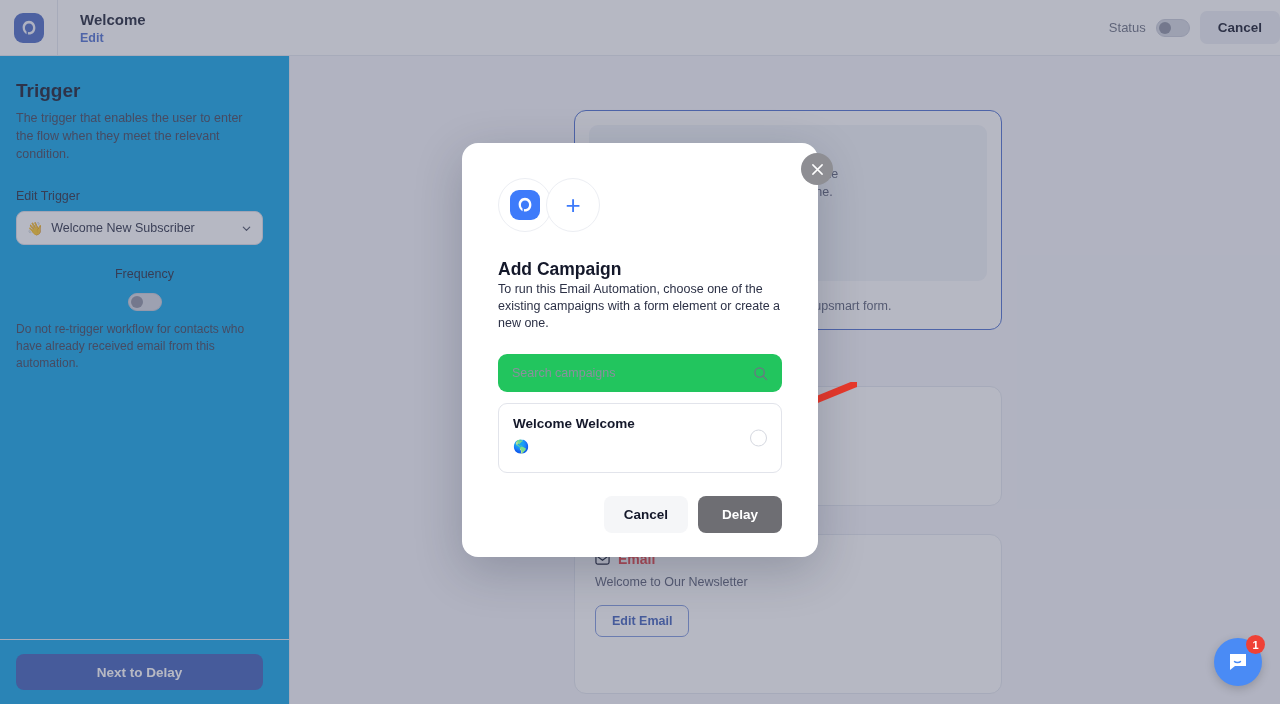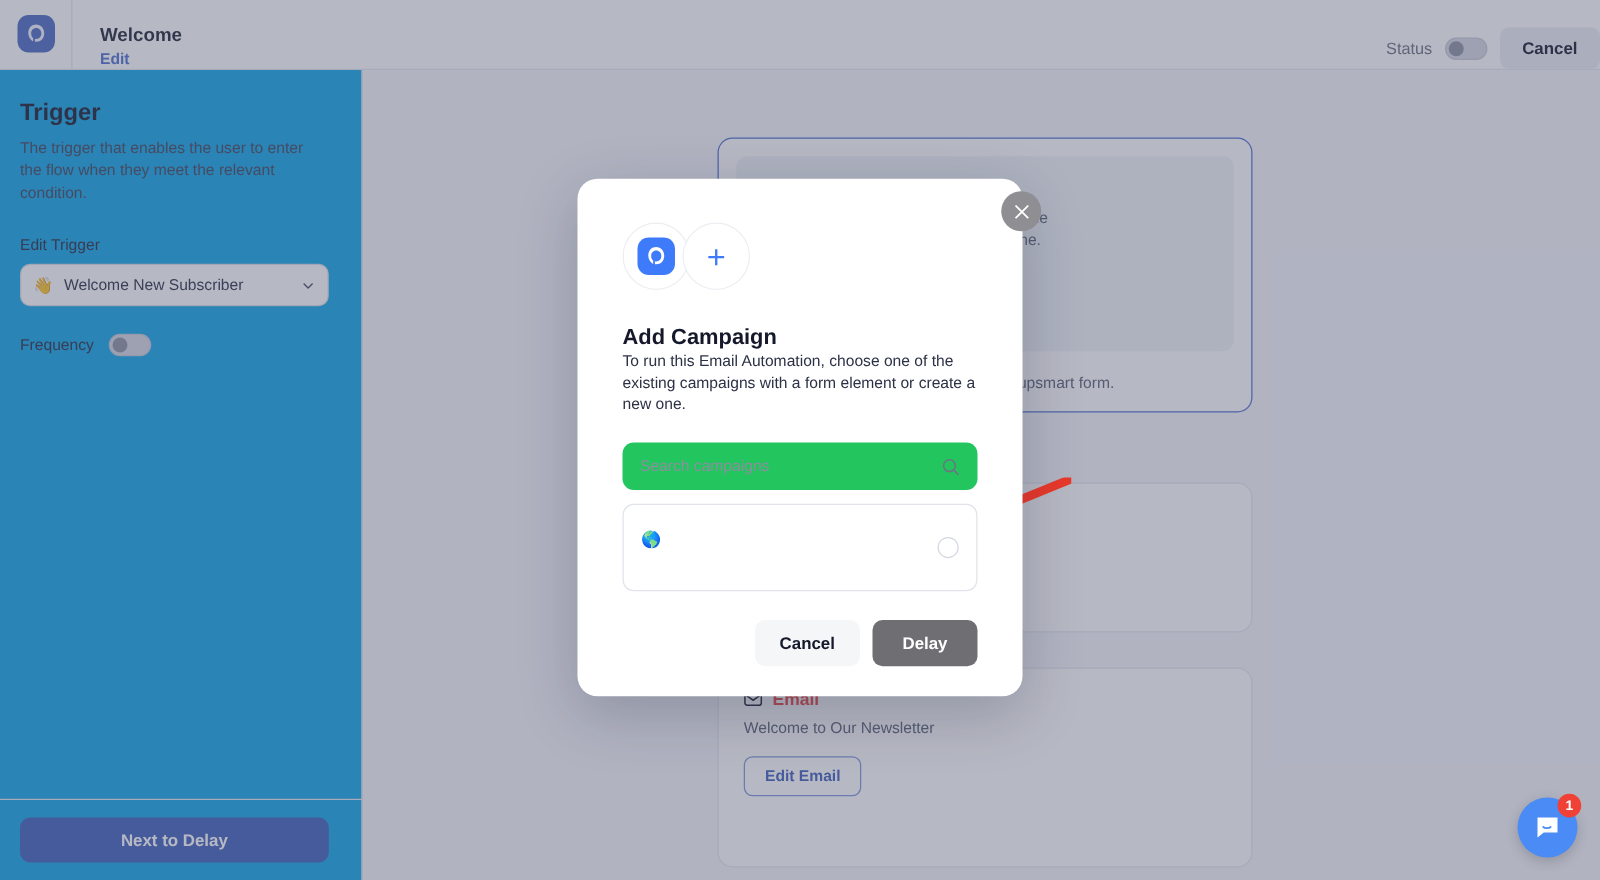--- a/index.html
+++ b/index.html
@@ -14,21 +14,21 @@
     width: 1280px; height: 704px;
     background: #ffffff;
   }
 
   
   .app-header {
     position: absolute; top: 0; left: 0;
     width: 1280px; height: 56px;
     background: #ffffff;
     border-bottom: 1px solid #e6e8ef;
-    display: flex; align-items: flex-end;
+    display: flex; align-items: center;
   }
   .brand-block {
     width: 58px; height: 56px;
     display: flex; align-items: center; justify-content: center;
     border-right: 1px solid #e6e8ef;
   }
   .brand-logo {
     width: 30px; height: 30px; border-radius: 9px;
     background: #4b6ac4;
     display: flex; align-items: center; justify-content: center;
@@ -87,21 +87,21 @@
     cursor: pointer;
   }
   .lp-select .emoji { font-size: 13px; margin-right: 8px; }
   .lp-select .sel-text {
     font-size: 12.5px; color: #2b3046; flex: 1;
   }
   .chevron {
     width: 11px; height: 11px; flex: none;
   }
   .freq-row {
-    display: flex; align-items: center; gap: 12px; margin-top: 22px;
+    display: flex; align-items: center; gap: 12px; margin-top: 22px; flex-direction: column;
   }
   .freq-label { font-size: 12.5px; color: #272c40; }
   .lp-note {
     font-size: 12px; color: #3f4459; line-height: 17px; margin-top: 10px;
     max-width: 235px;
   }
   .lp-footer {
     position: absolute; left: 0; bottom: 0;
     width: 290px; padding: 14px 16px;
     border-top: 1px solid #e6e8ef;
@@ -311,20 +311,21 @@
         <svg class="chevron" viewBox="0 0 12 12">
           <path d="M2.5 4.5L6 8l3.5-3.5" fill="none" stroke="#4a4f63" stroke-width="1.3" stroke-linecap="round" stroke-linejoin="round"></path>
         </svg>
       </div>
       <div class="freq-row">
         <span class="freq-label">Frequency</span>
         <div class="toggle">
           <div class="knob"></div>
         </div>
       </div>
+      <div class="lp-note">Do not re-trigger workflow for contacts who have already received email from this automation.</div>
     </div>
     <div class="lp-footer">
       <button class="next-btn">Next to Delay</button>
     </div>
   </div>
 
   <div class="canvas">
 
     <div class="flow-card card-trigger">
       <div class="empty-box">
@@ -384,20 +385,21 @@
 
       <div class="search-wrap">
         <input type="text" placeholder="Search campaigns" style="">
         <svg width="15" height="15" viewBox="0 0 16 16">
           <circle cx="7" cy="7" r="5" fill="none" stroke="#6e7384" stroke-width="1.3"></circle>
           <path d="M10.8 10.8L14.5 14.5" stroke="#6e7384" stroke-width="1.3" stroke-linecap="round"></path>
         </svg>
       </div>
 
       <div class="camp-item">
+        <div class="camp-name">Welcome Welcome</div>
         <span class="camp-icon">🌎</span>
         <div class="camp-radio"></div>
       </div>
     </div>
 
     <div class="modal-foot">
       <button class="btn-cancel">Cancel</button>
       <button class="btn-save">Delay</button>
     </div>
   </div>

